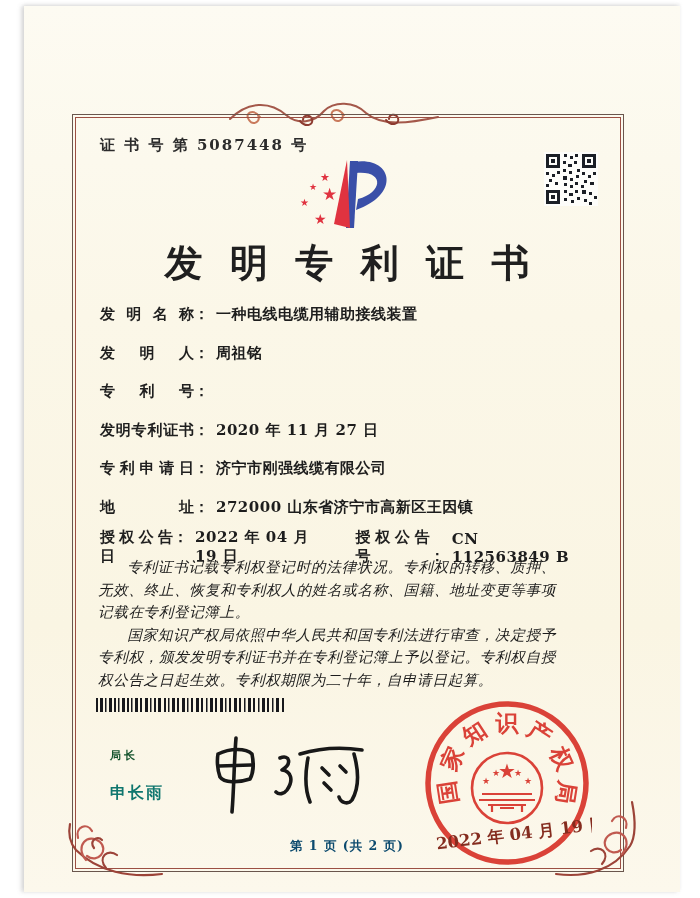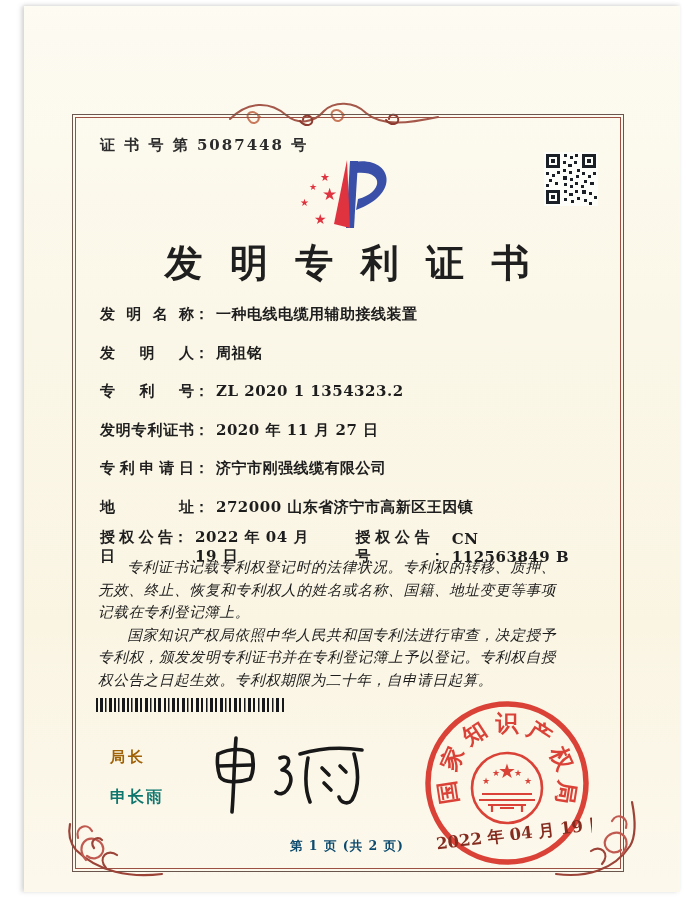--- a/index.html
+++ b/index.html
@@ -43,21 +43,21 @@
   .fvalue{font-size:15px;font-weight:700;color:#1d1d1d;margin-left:7px;letter-spacing:.5px;}
   .grant-row{position:absolute;left:100px;top:528px;width:470px;display:flex;align-items:baseline;}
   .grant-col2{margin-left:34px;display:flex;align-items:flex-end;}
   .paras{position:absolute;left:98px;top:556px;width:458px;}
   .paras p{
     margin:0;font-size:14.6px;line-height:22.6px;color:#1c1c1c;
     font-style:italic;text-align:justify;text-indent:2em;letter-spacing:.6px;
   }
   .barcode{position:absolute;left:96px;top:698px;width:188px;height:14px;}
   .signer{position:absolute;left:110px;top:748px;}
-  .signer .t1{font-size:15px;font-weight:700;letter-spacing:3px;color:#a16207;}
+  .signer .t1{font-size:11px;font-weight:700;letter-spacing:3px;color:#14532d;}
   .signer .t2{font-size:16px;font-weight:700;letter-spacing:2px;color:#0f766e;margin-top:20px;}
   .signature{position:absolute;left:196px;top:728px;width:176px;height:92px;}
   .seal{position:absolute;left:422px;top:698px;width:170px;height:170px;opacity:.93;}
   .footer{
     position:absolute;left:72px;top:838px;width:550px;text-align:center;
     font-size:12.5px;font-weight:700;letter-spacing:1px;color:#0c4a6e;
   }
   .orn-top{position:absolute;left:226px;top:93px;width:216px;height:38px;}
   .orn-bl{position:absolute;left:54px;top:810px;width:112px;height:74px;}
   .orn-br{position:absolute;left:552px;top:794px;width:100px;height:90px;transform:scaleX(-1);}
@@ -177,21 +177,20 @@
     <span class="fvalue">一种电线电缆用辅助接线装置</span>
   </div>
   <div class="frow">
     <span class="flabel">发明人</span>
       <span class="fcolon">：</span>
     <span class="fvalue">周祖铭</span>
   </div>
   <div class="frow">
     <span class="flabel">专利号</span>
       <span class="fcolon">：</span>
-    <span class="fvalue">ZL 2020 1 1354323.2</span>
   </div>
   <div class="frow">
     <span class="flabel">发明专利证书</span>
       <span class="fcolon">：</span>
     <span class="fvalue">2020 年 11 月 27 日</span>
   </div>
   <div class="frow">
     <span class="flabel">专利申请日</span>
       <span class="fcolon">：</span>
     <span class="fvalue">济宁市刚强线缆有限公司</span>

